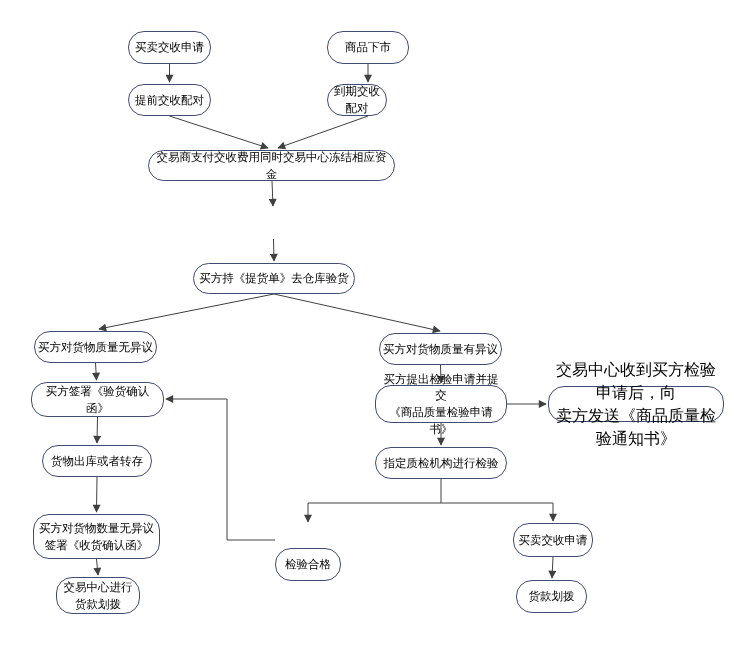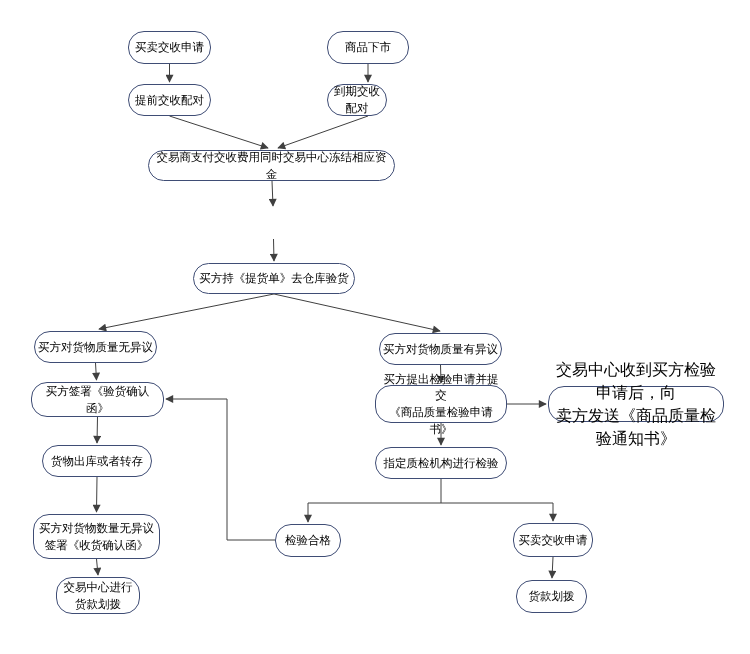--- a/index.html
+++ b/index.html
@@ -92,17 +92,17 @@
   <div class="node" style="left:33px;top:514px;width:127px;height:45px;">买方对货物数量无异议
 签署《收货确认函》</div>
   <div class="node" style="left:56px;top:577px;width:84px;height:37px;">交易中心进行
 货款划拨</div>
   <div class="node" style="left:379px;top:333px;width:123px;height:32px;">买方对货物质量有异议</div>
   <div class="node" style="left:375px;top:385px;width:132px;height:38px;">买方提出检验申请并提交
 《商品质量检验申请书》</div>
   <div class="node" style="left:548px;top:386px;width:176px;height:36px;font-size:16px;">交易中心收到买方检验申请后，向
 卖方发送《商品质量检验通知书》</div>
   <div class="node" style="left:375px;top:447px;width:132px;height:32px;">指定质检机构进行检验</div>
-  <div class="node" style="left:275px;top:524px;width:66px;height:33px;">检验合格</div>
+  <div class="node" style="left:275px;top:548px;width:66px;height:33px;">检验合格</div>
   <div class="node" style="left:513px;top:523px;width:80px;height:34px;">买卖交收申请</div>
   <div class="node" style="left:516px;top:580px;width:71px;height:33px;">货款划拨</div>
 
 </div>
 
 </body></html>

